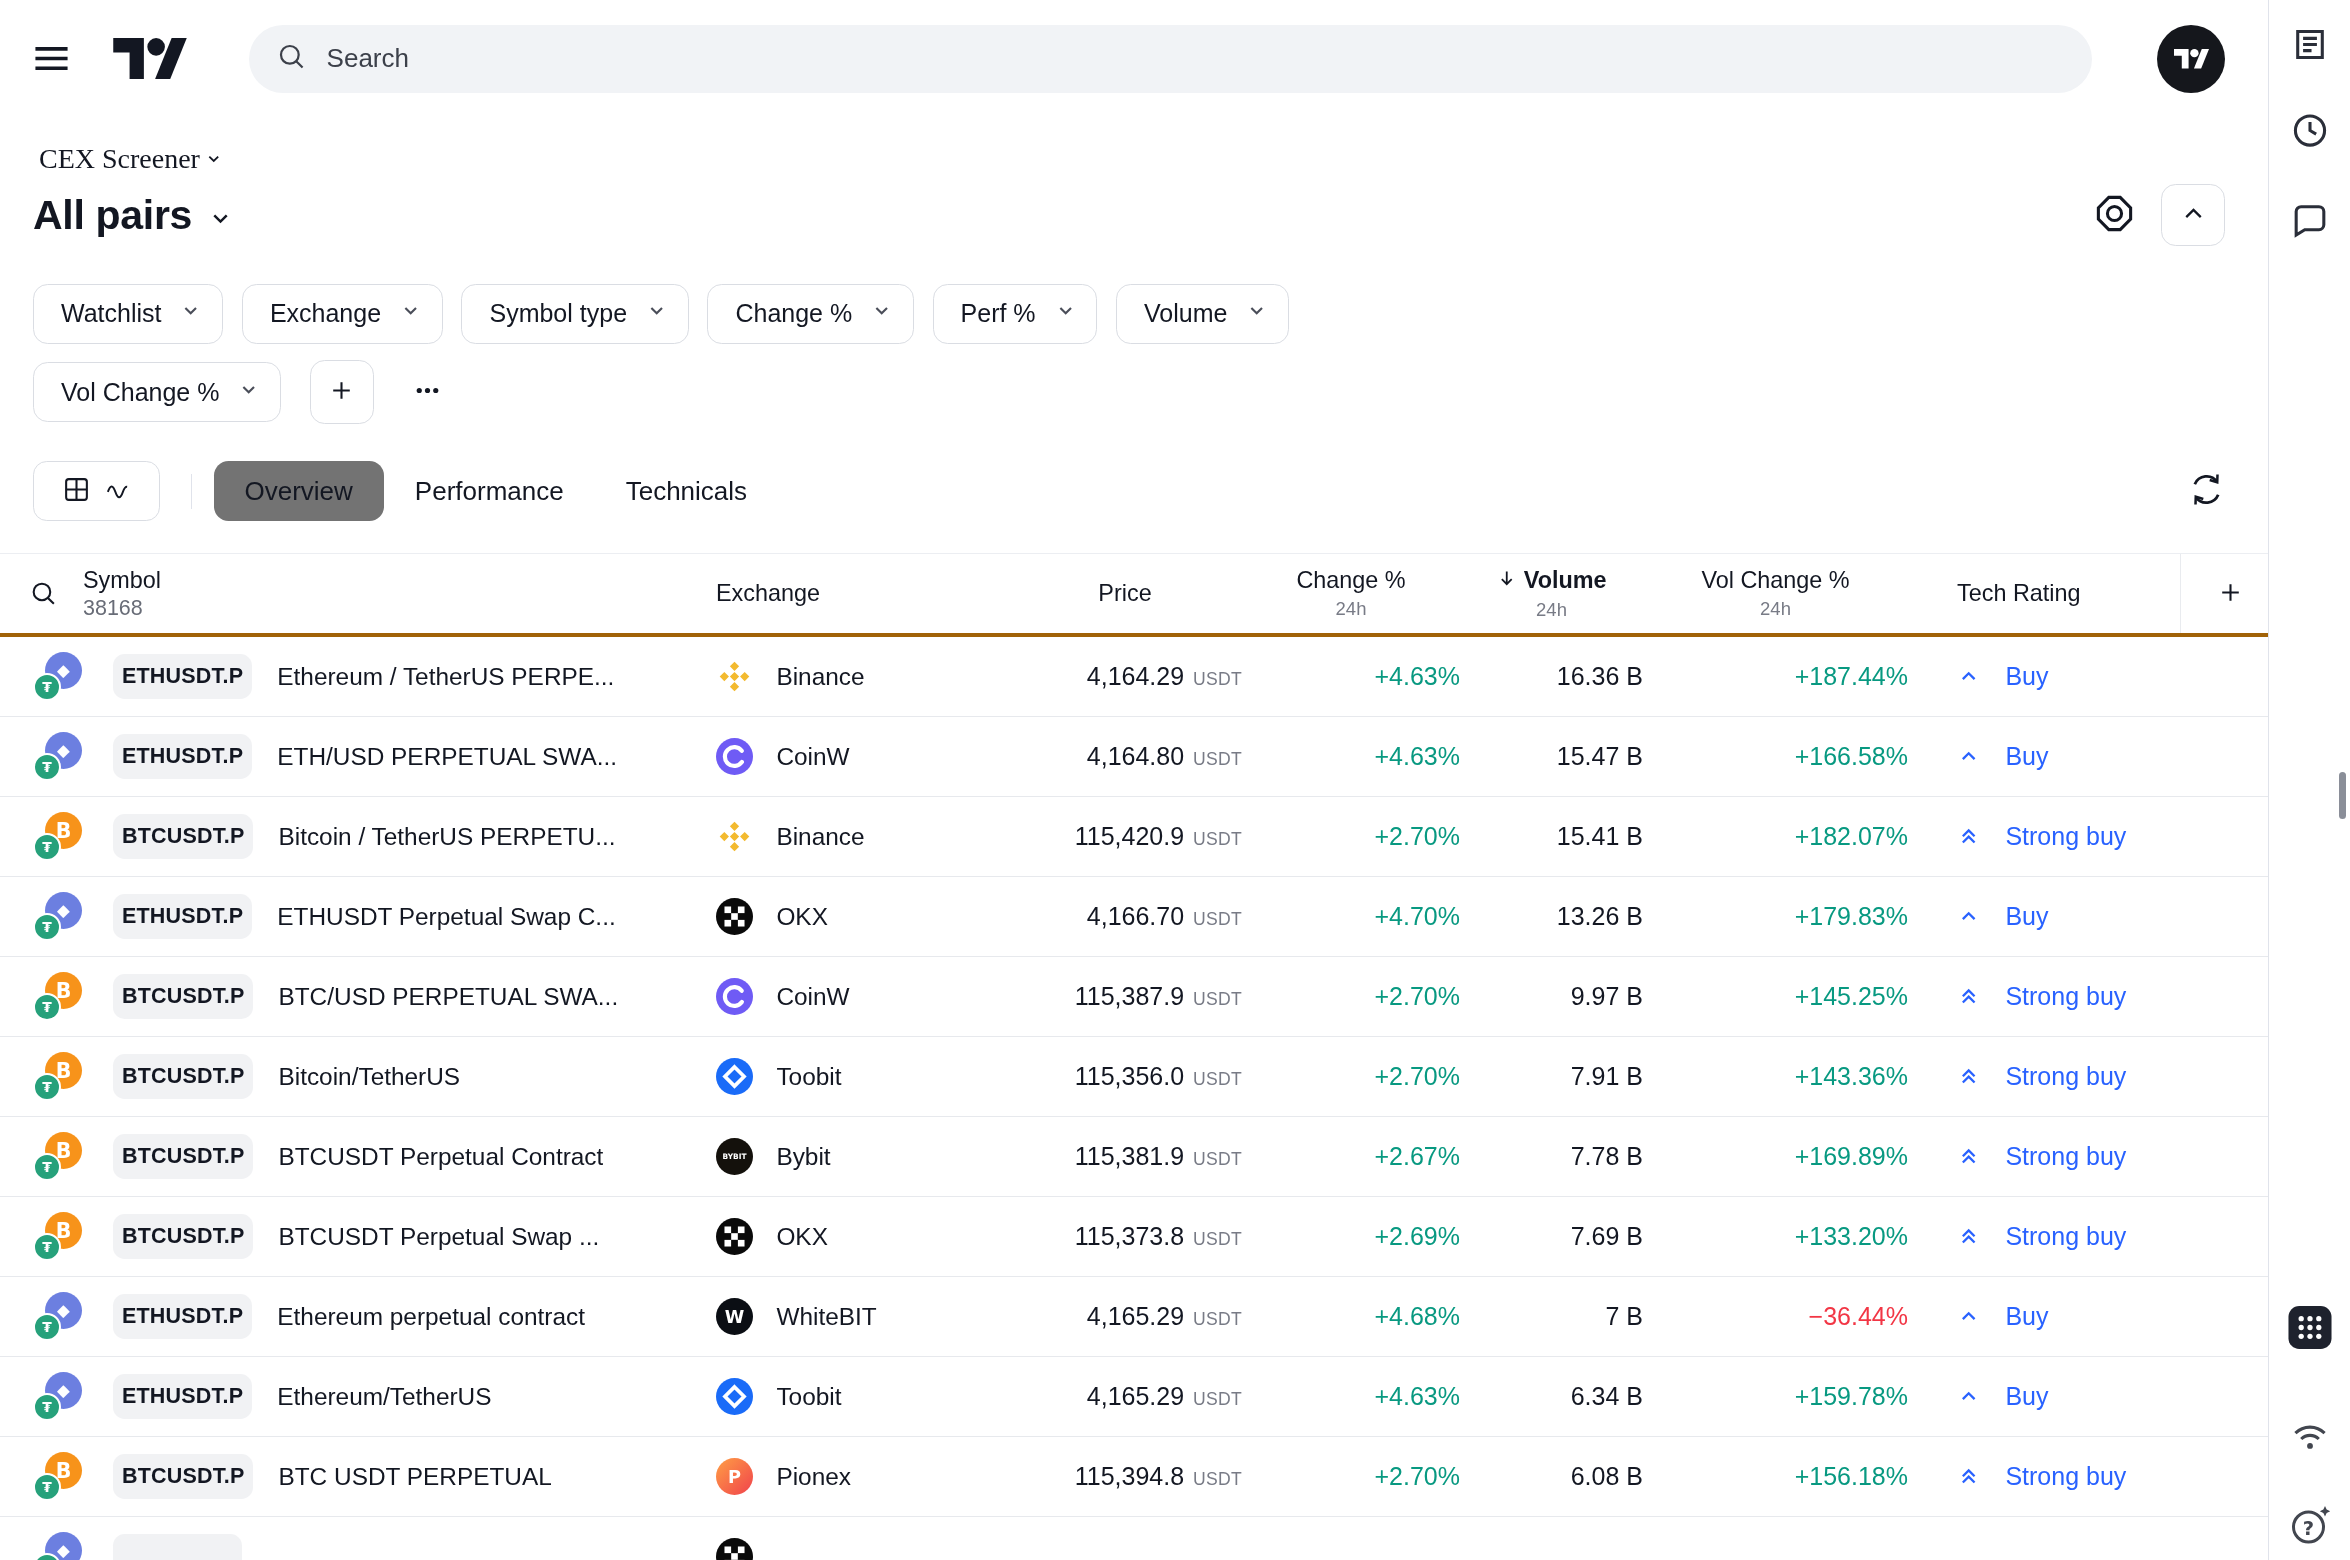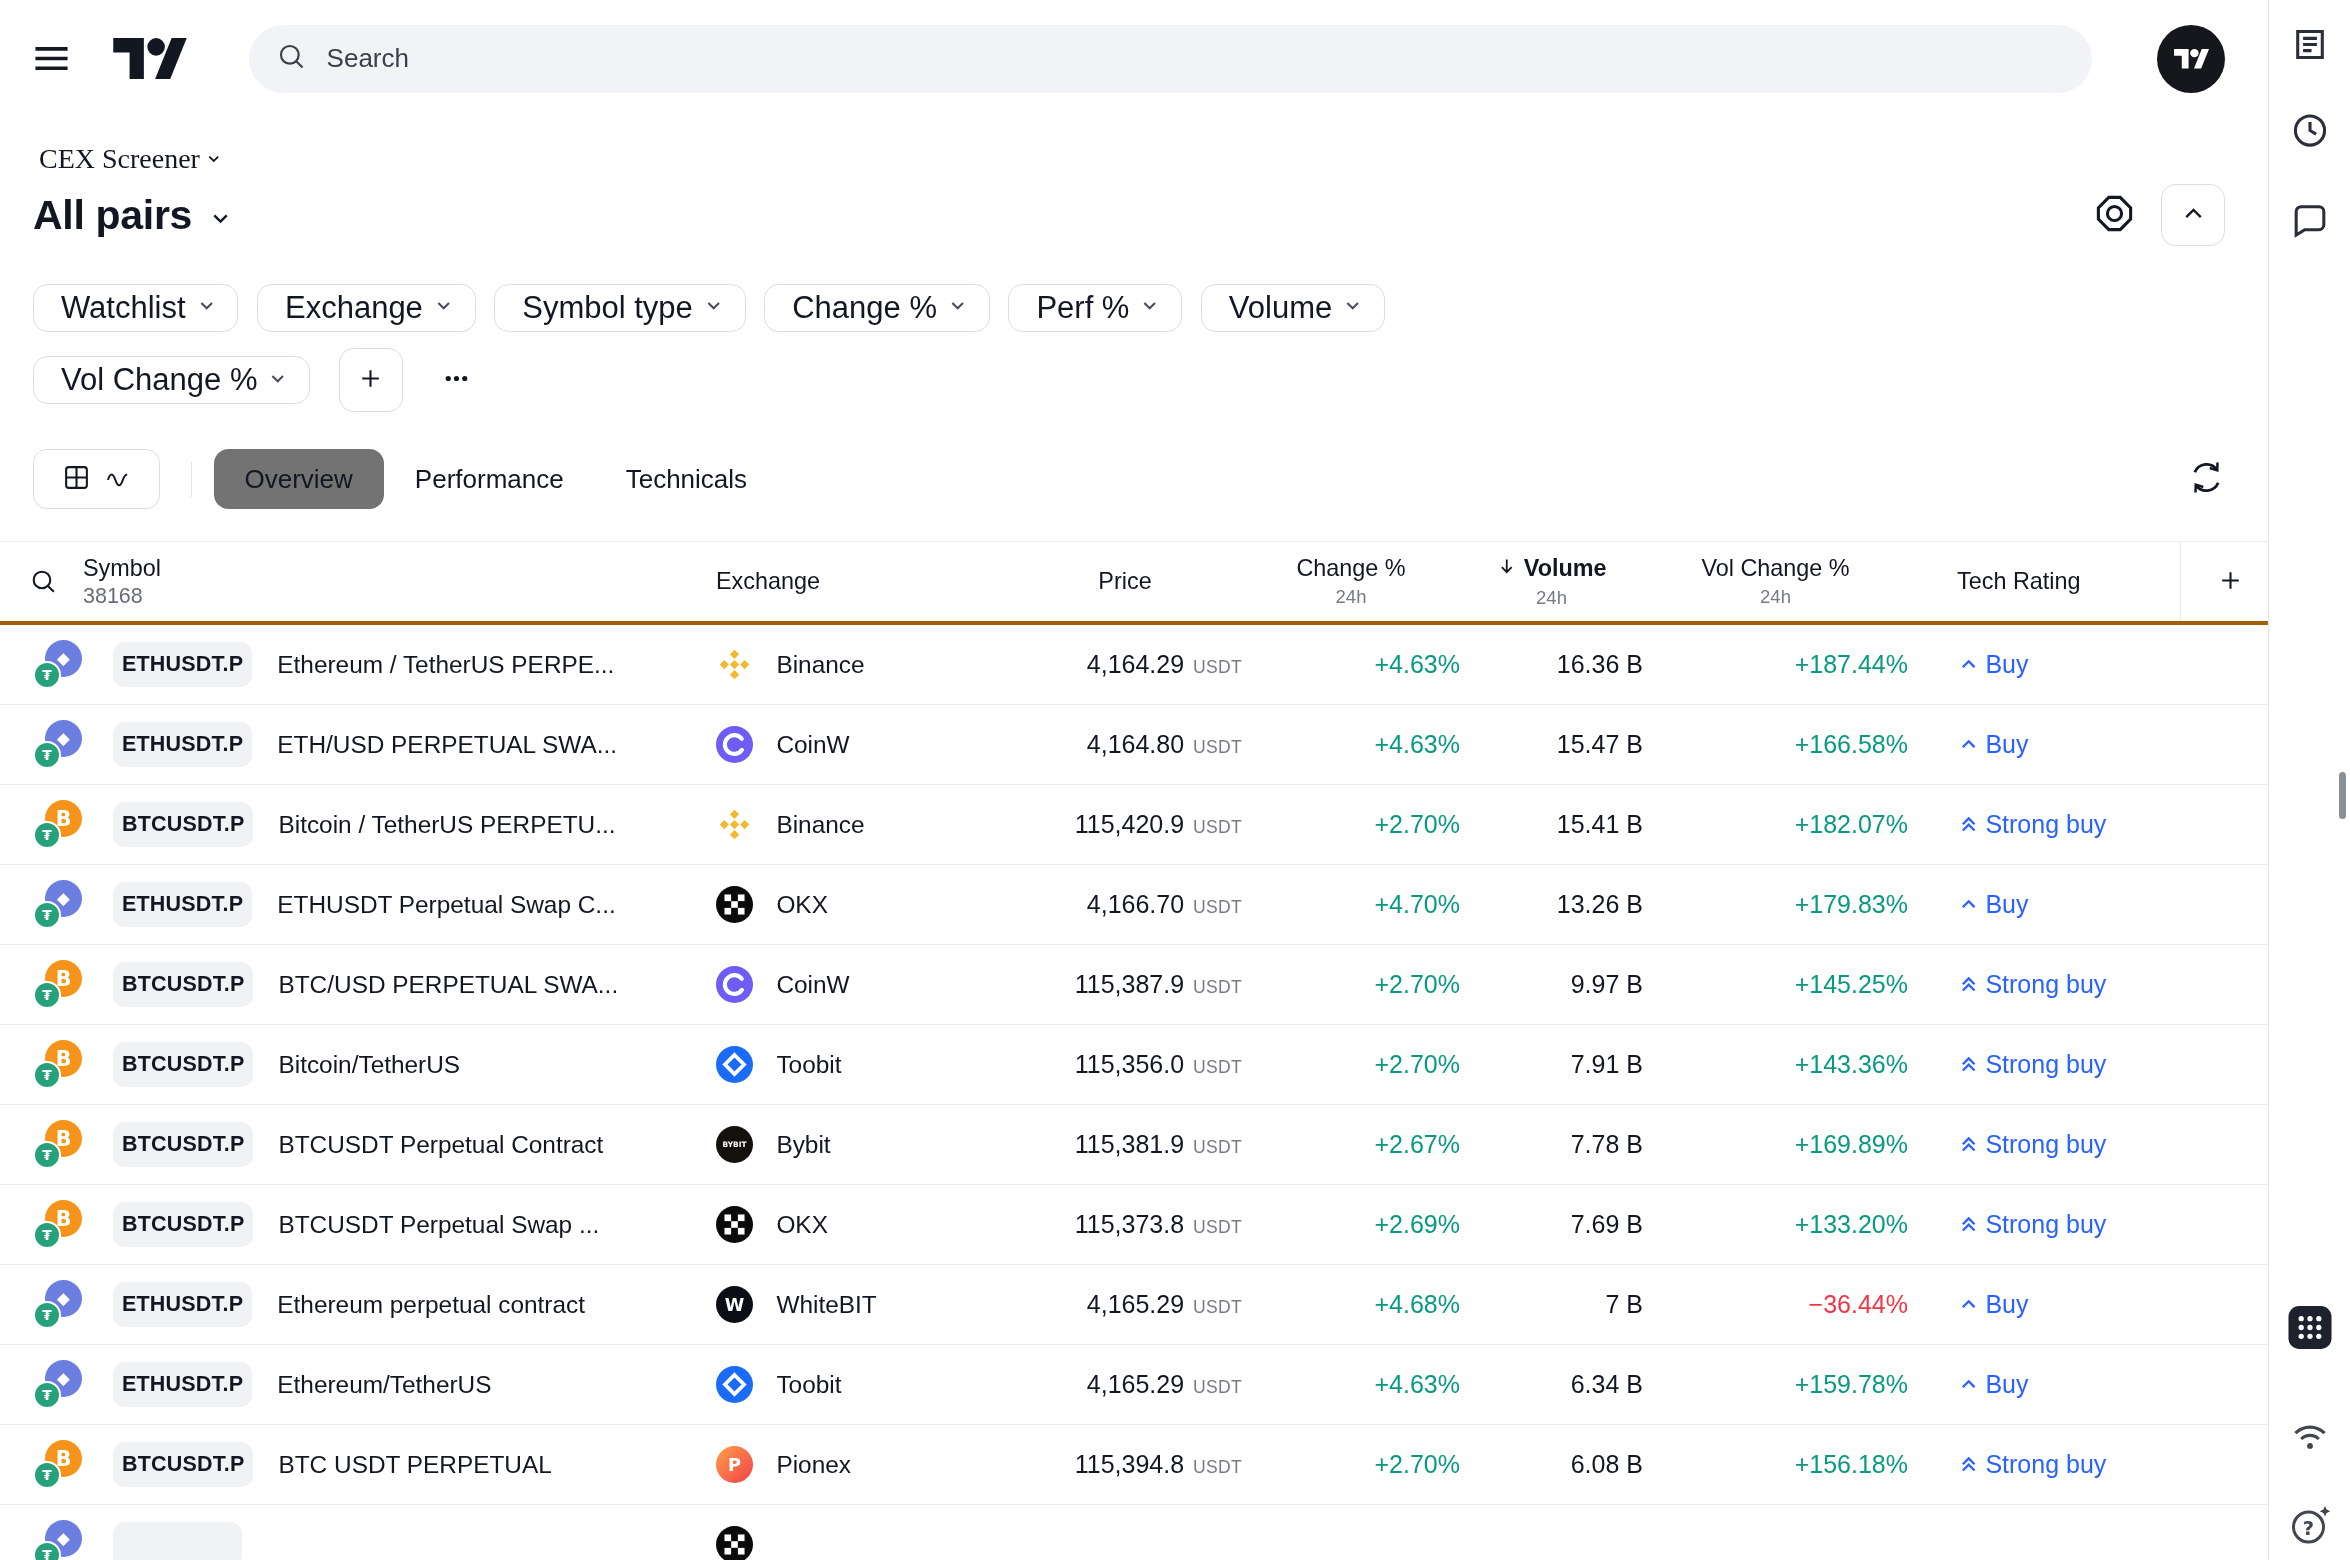--- a/index.html
+++ b/index.html
@@ -24,22 +24,22 @@
   .crumb{margin:25px 0 0 33px;display:inline-flex;align-items:center;gap:4px;font-size:28px;color:#131722;background:none;border:none;cursor:pointer;font-family:Liberation Serif, serif}
   .title-row{margin:11.7px 43px 0 33px;display:flex;align-items:center;height:55px}
   .page-title{font-size:41px;font-weight:700;letter-spacing:-0.3px}
   .title-chevron{margin-left:13.7px;margin-top:5.9px}
   .title-actions{margin-left:auto;display:flex;align-items:center;gap:19.5px}
   .collapse-btn{width:64px;height:62px;border:1px solid #DADDE3;border-radius:14.6px;background:#fff}
 
   
   .filters{margin:41px 33px 0;display:flex;align-items:center;gap:18.5px}
   .filters.second{margin-top:16.6px}
-  .filter-btn{height:48px;padding:0 19.5px 0 27px;border:1px solid #DADDE3;border-radius:14.6px;background:#fff;
-    display:inline-flex;align-items:center;gap:9px;font-size:31px;color:#131722;font-family:inherit;cursor:pointer;white-space:nowrap}
+  .filter-btn{height:60px;padding:0 19.5px 0 27px;border:1px solid #DADDE3;border-radius:14.6px;background:#fff;
+    display:inline-flex;align-items:center;gap:18px;font-size:25px;color:#131722;font-family:inherit;cursor:pointer;white-space:nowrap}
   .plus-btn{width:64px;height:64px;border:1px solid #DADDE3;border-radius:14.6px;background:#fff;margin-left:9.8px}
   .more-btn{width:62px;height:64px;border:none;background:none;margin-left:3.9px}
 
   
   .toolbar{margin:36px 33px 0;display:flex;align-items:center;height:62px}
   .view-toggle{width:127px;height:60px;border:1px solid #DADDE3;border-radius:13.7px;background:#fff;display:flex;align-items:center;justify-content:center;gap:12.7px}
   .toolbar-divider{width:1px;height:35px;background:#E0E3EB;margin:0 21.5px 0 31px}
   .tab{height:60px;padding:0 31px;border:none;background:none;font-size:26px;color:#131722;font-family:inherit;border-radius:14.6px;display:flex;align-items:center;cursor:pointer}
   .tab.active{background:#737373}
   .refresh-btn{margin-left:auto;width:57px;height:57px}
@@ -71,21 +71,21 @@
   .desc{margin-left:25px;font-size:24.4px;color:#131722;white-space:nowrap;overflow:hidden}
   .cell-exchange{display:flex;align-items:center;gap:23.4px}
   .exch-icon{width:37px;height:37px;flex:none;display:flex;align-items:center;justify-content:center}
   .exch-icon svg{width:37px;height:37px;display:block}
   .exch-name{font-size:24.4px;color:#131722;white-space:nowrap}
   .num{text-align:right;font-size:25px;color:#131722;white-space:nowrap}
   .cur{font-size:17.6px;color:#787B86;margin-left:8.8px;letter-spacing:0.3px}
   .cur:empty{margin-left:0}
   .cell-change.pos,.cell-volchg.pos{color:#089981}
   .cell-change.neg,.cell-volchg.neg{color:#F23645}
-  .cell-tech{padding-left:49px;display:flex;align-items:center;gap:5px;font-size:25px;color:#2962FF;white-space:nowrap}
+  .cell-tech{padding-left:49px;display:flex;align-items:center;gap:25px;font-size:25px;color:#2962FF;white-space:nowrap}
   .rating-icon{display:flex;align-items:center}
 
   
   .rb-btn{position:absolute;left:50%;transform:translateX(-50%);background:none;border:none;padding:0;cursor:pointer;display:flex}
   .scroll-thumb{position:absolute;right:3.9px;top:772px;width:6.8px;height:47px;border-radius:3.9px;background:#8A8E98}
 </style>
 </head>
 <body>
 
 <div class="app">

